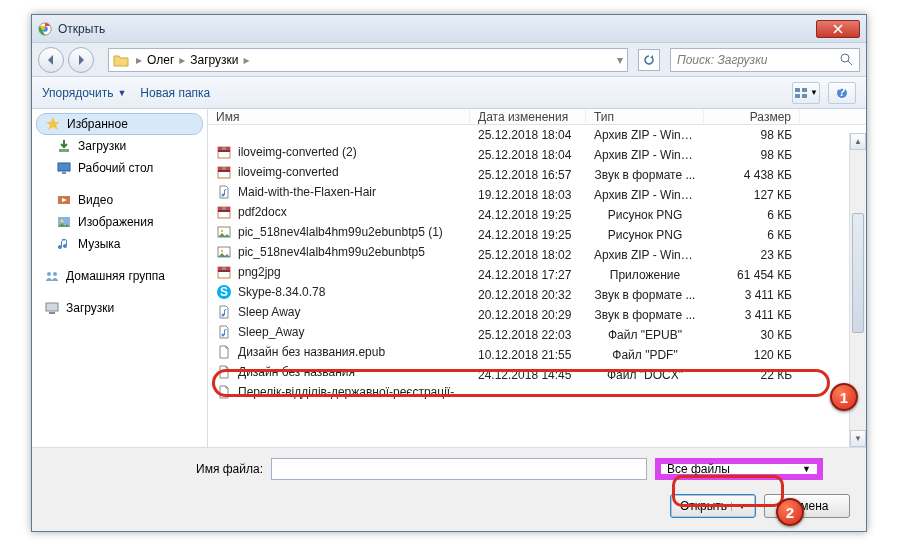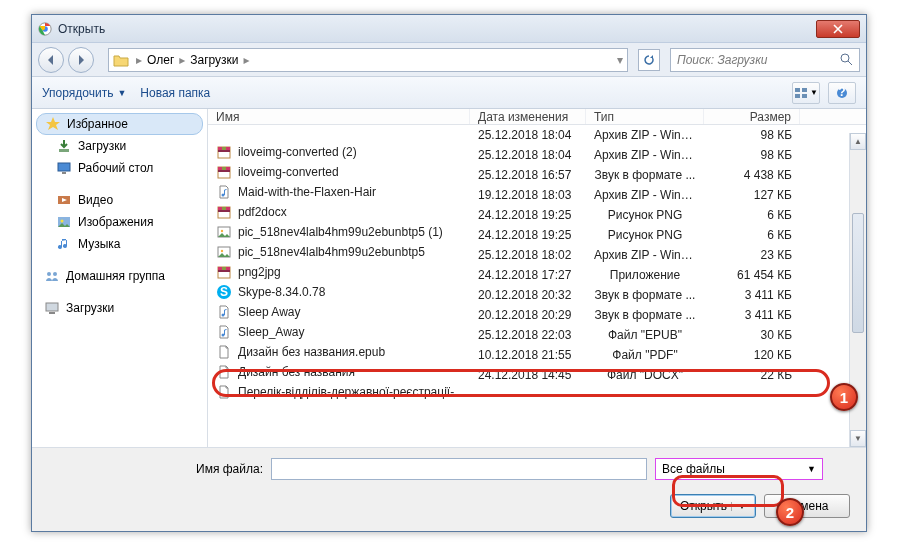--- a/index.html
+++ b/index.html
@@ -56,21 +56,21 @@
 .hl1 { left: 212px; top: 369px; width: 618px; height: 28px; }
 .hl2 { left: 672px; top: 475px; width: 112px; height: 32px; border-radius: 10px; }
 .marker { position: absolute; width: 28px; height: 28px; border-radius: 50%; background: radial-gradient(circle at 35% 30%, #ff7a52, #d92b1f); border: 2px solid #8a1c12; color: #fff; font-weight: bold; font-size: 15px; display: flex; align-items: center; justify-content: center; box-shadow: 0 1px 3px rgba(0,0,0,0.5); }
 .m1 { left: 830px; top: 383px; }
 .m2 { left: 776px; top: 498px; }
 
 .bottom { height: 84px; border-top: 1px solid #d8dee6; padding: 10px 14px; background: #f0f0f0; }
 .fname-row { display: flex; align-items: center; gap: 8px; margin-bottom: 14px; margin-left: 150px; }
 .fname-row label { text-align: right; }
 .fname-input { width: 376px; height: 22px; border: 1px solid #9fb2cb; background: #fff; padding: 0 4px; }
-.filter { width: 168px; height: 22px; border: 1px solid #d946ef; background: #fff; display: flex; align-items: center; padding: 0 6px; }
+.filter { width: 168px; height: 22px; border: 6px solid #d946ef; background: #fff; display: flex; align-items: center; padding: 0 6px; }
 .filter .dd { margin-left: auto; font-size: 9px; }
 .btn-row { display: flex; justify-content: flex-end; gap: 8px; padding-right: 2px; }
 .btn { width: 86px; height: 24px; border: 1px solid #8c8c8c; background: linear-gradient(#fdfdfd,#e3e3e3); border-radius: 3px; display: flex; align-items: center; justify-content: center; gap: 4px; }
 .btn.primary { border-color: #3c7fb1; box-shadow: 0 0 0 1px #9ecaed inset; }
 .scrollbar { position: absolute; right: 0; top: 24px; bottom: 0; width: 17px; background: #f0f0f0; border-left: 1px solid #d8dee6; }
 .sb-btn { height: 17px; background: linear-gradient(#fdfdfd,#e3e8ef); border: 1px solid #c1ccd9; display: flex; align-items: center; justify-content: center; font-size: 8px; color: #666; }
 .sb-thumb { position: absolute; top: 80px; left: 2px; right: 2px; height: 120px; background: linear-gradient(#e5ebf3,#cfd9e5); border: 1px solid #aeb9c8; border-radius: 2px; }
 </style>
 </head>
 <body>

